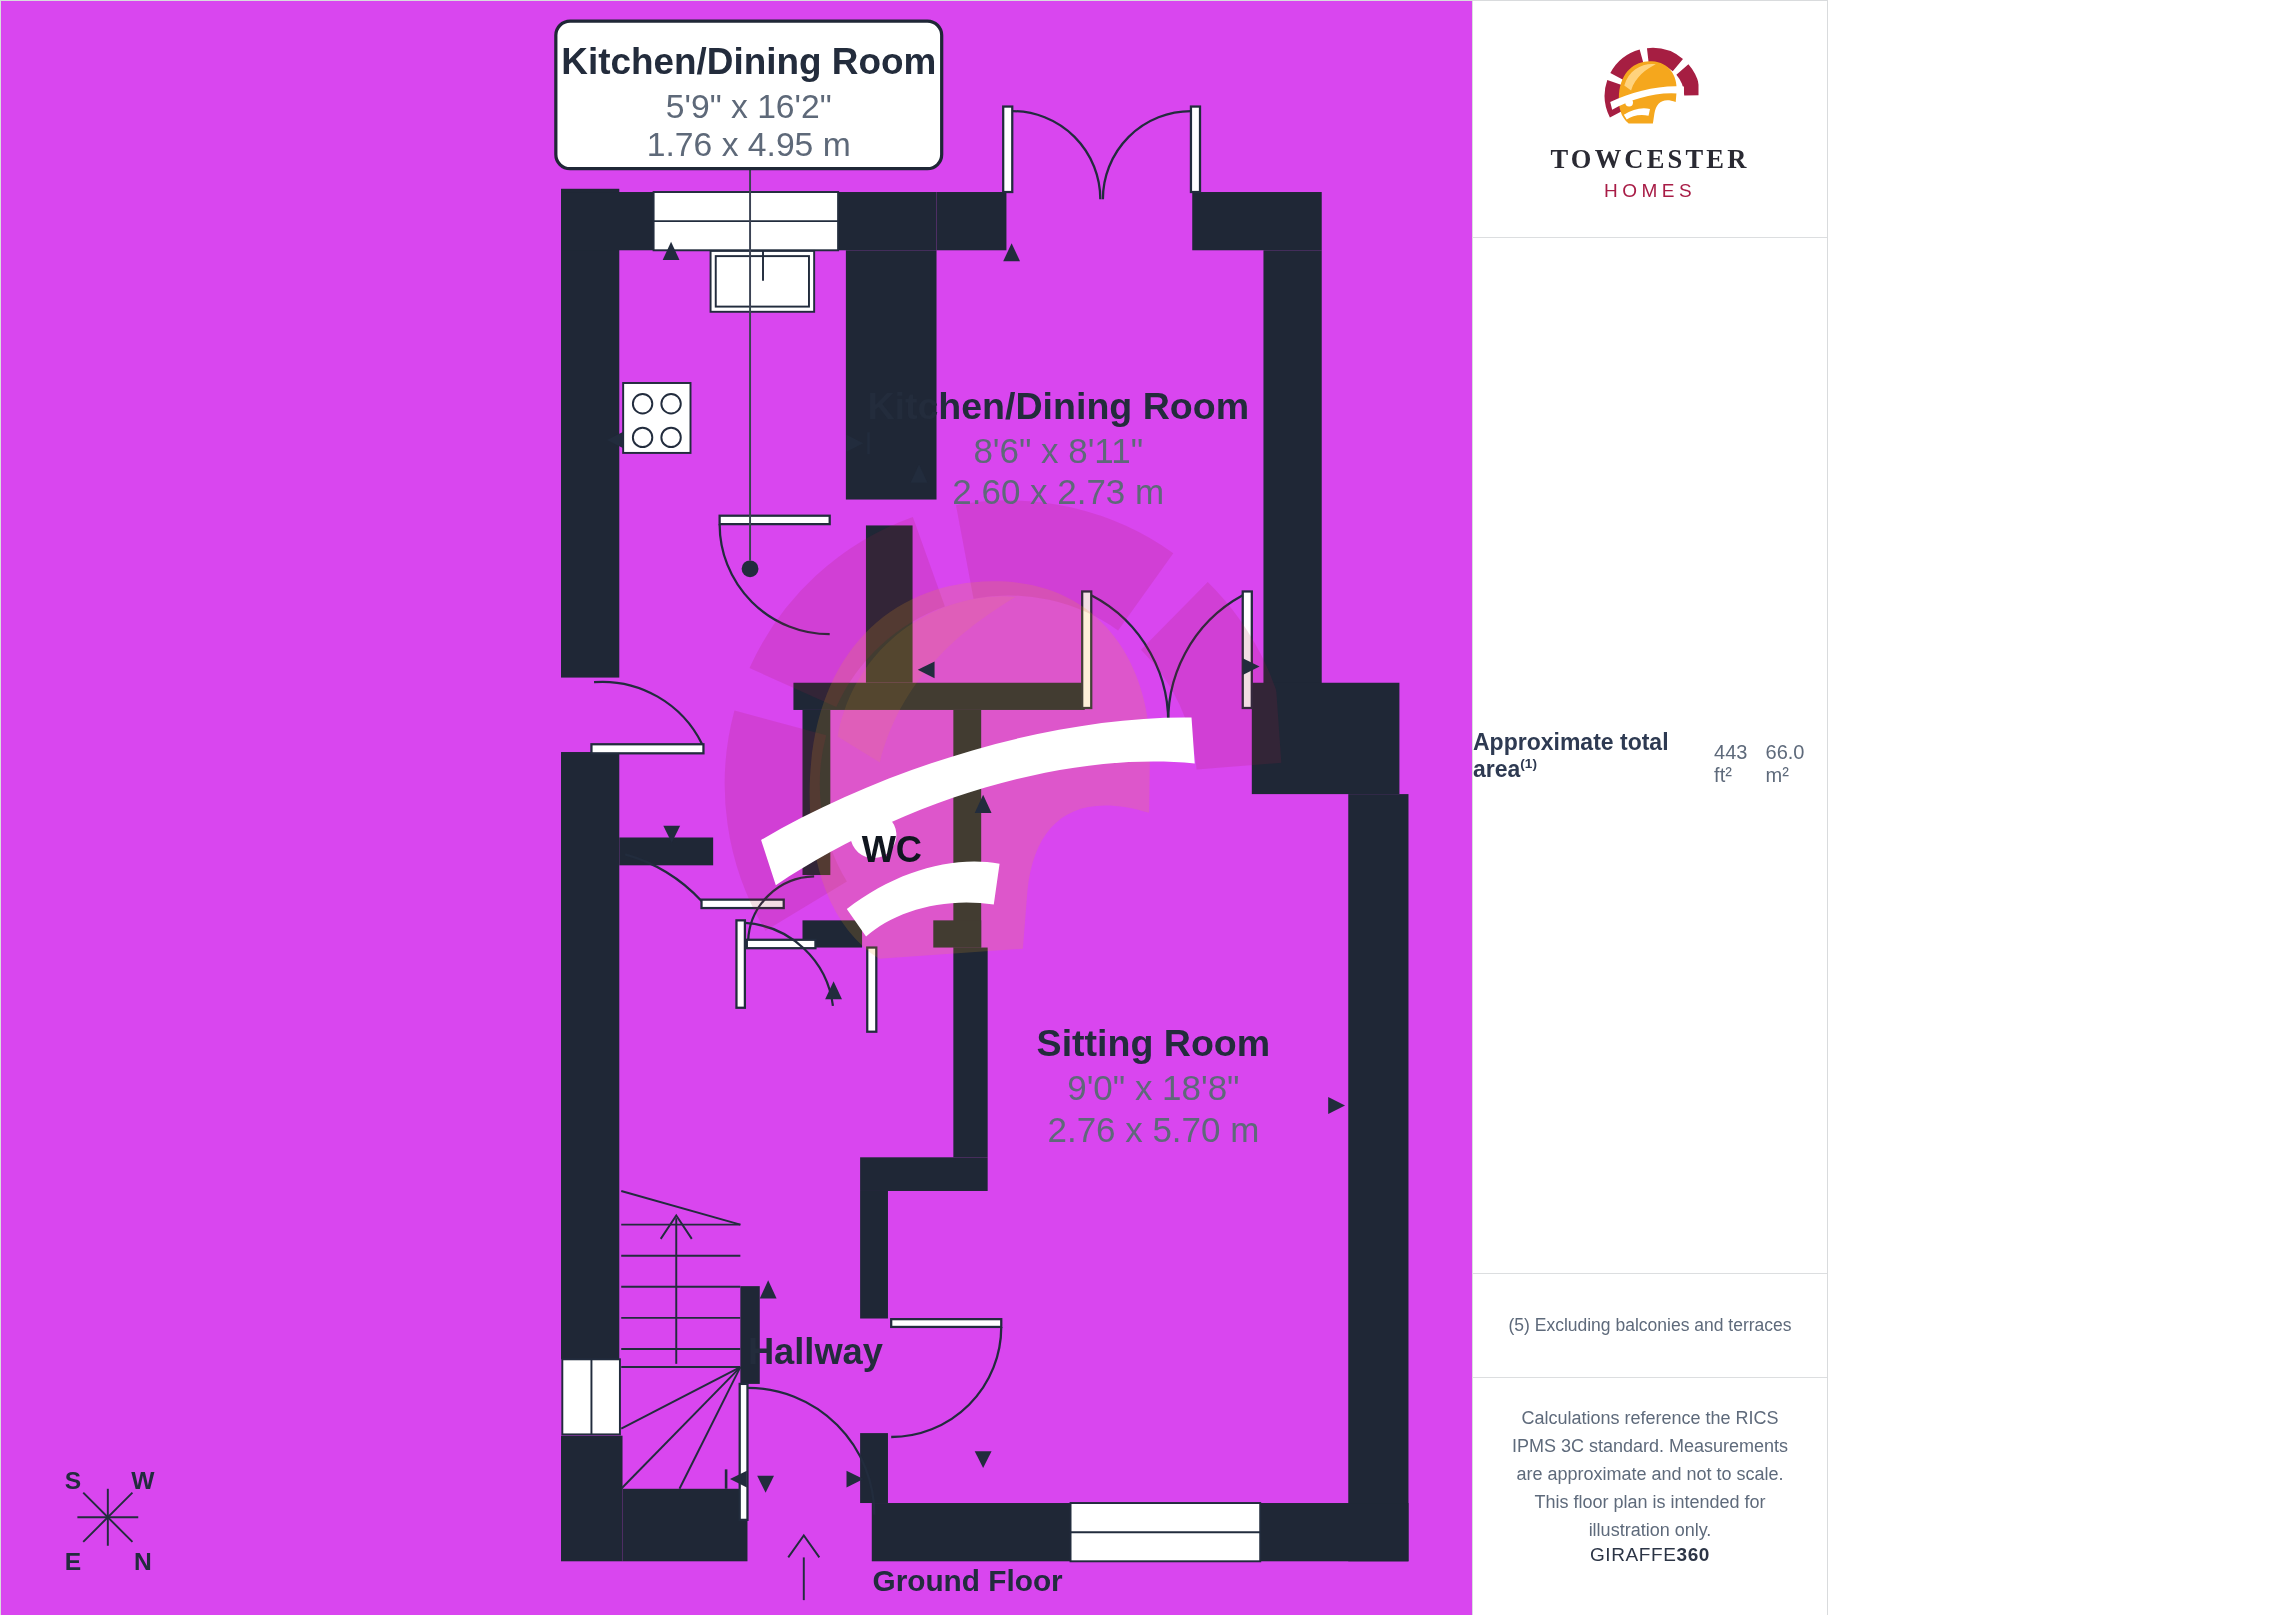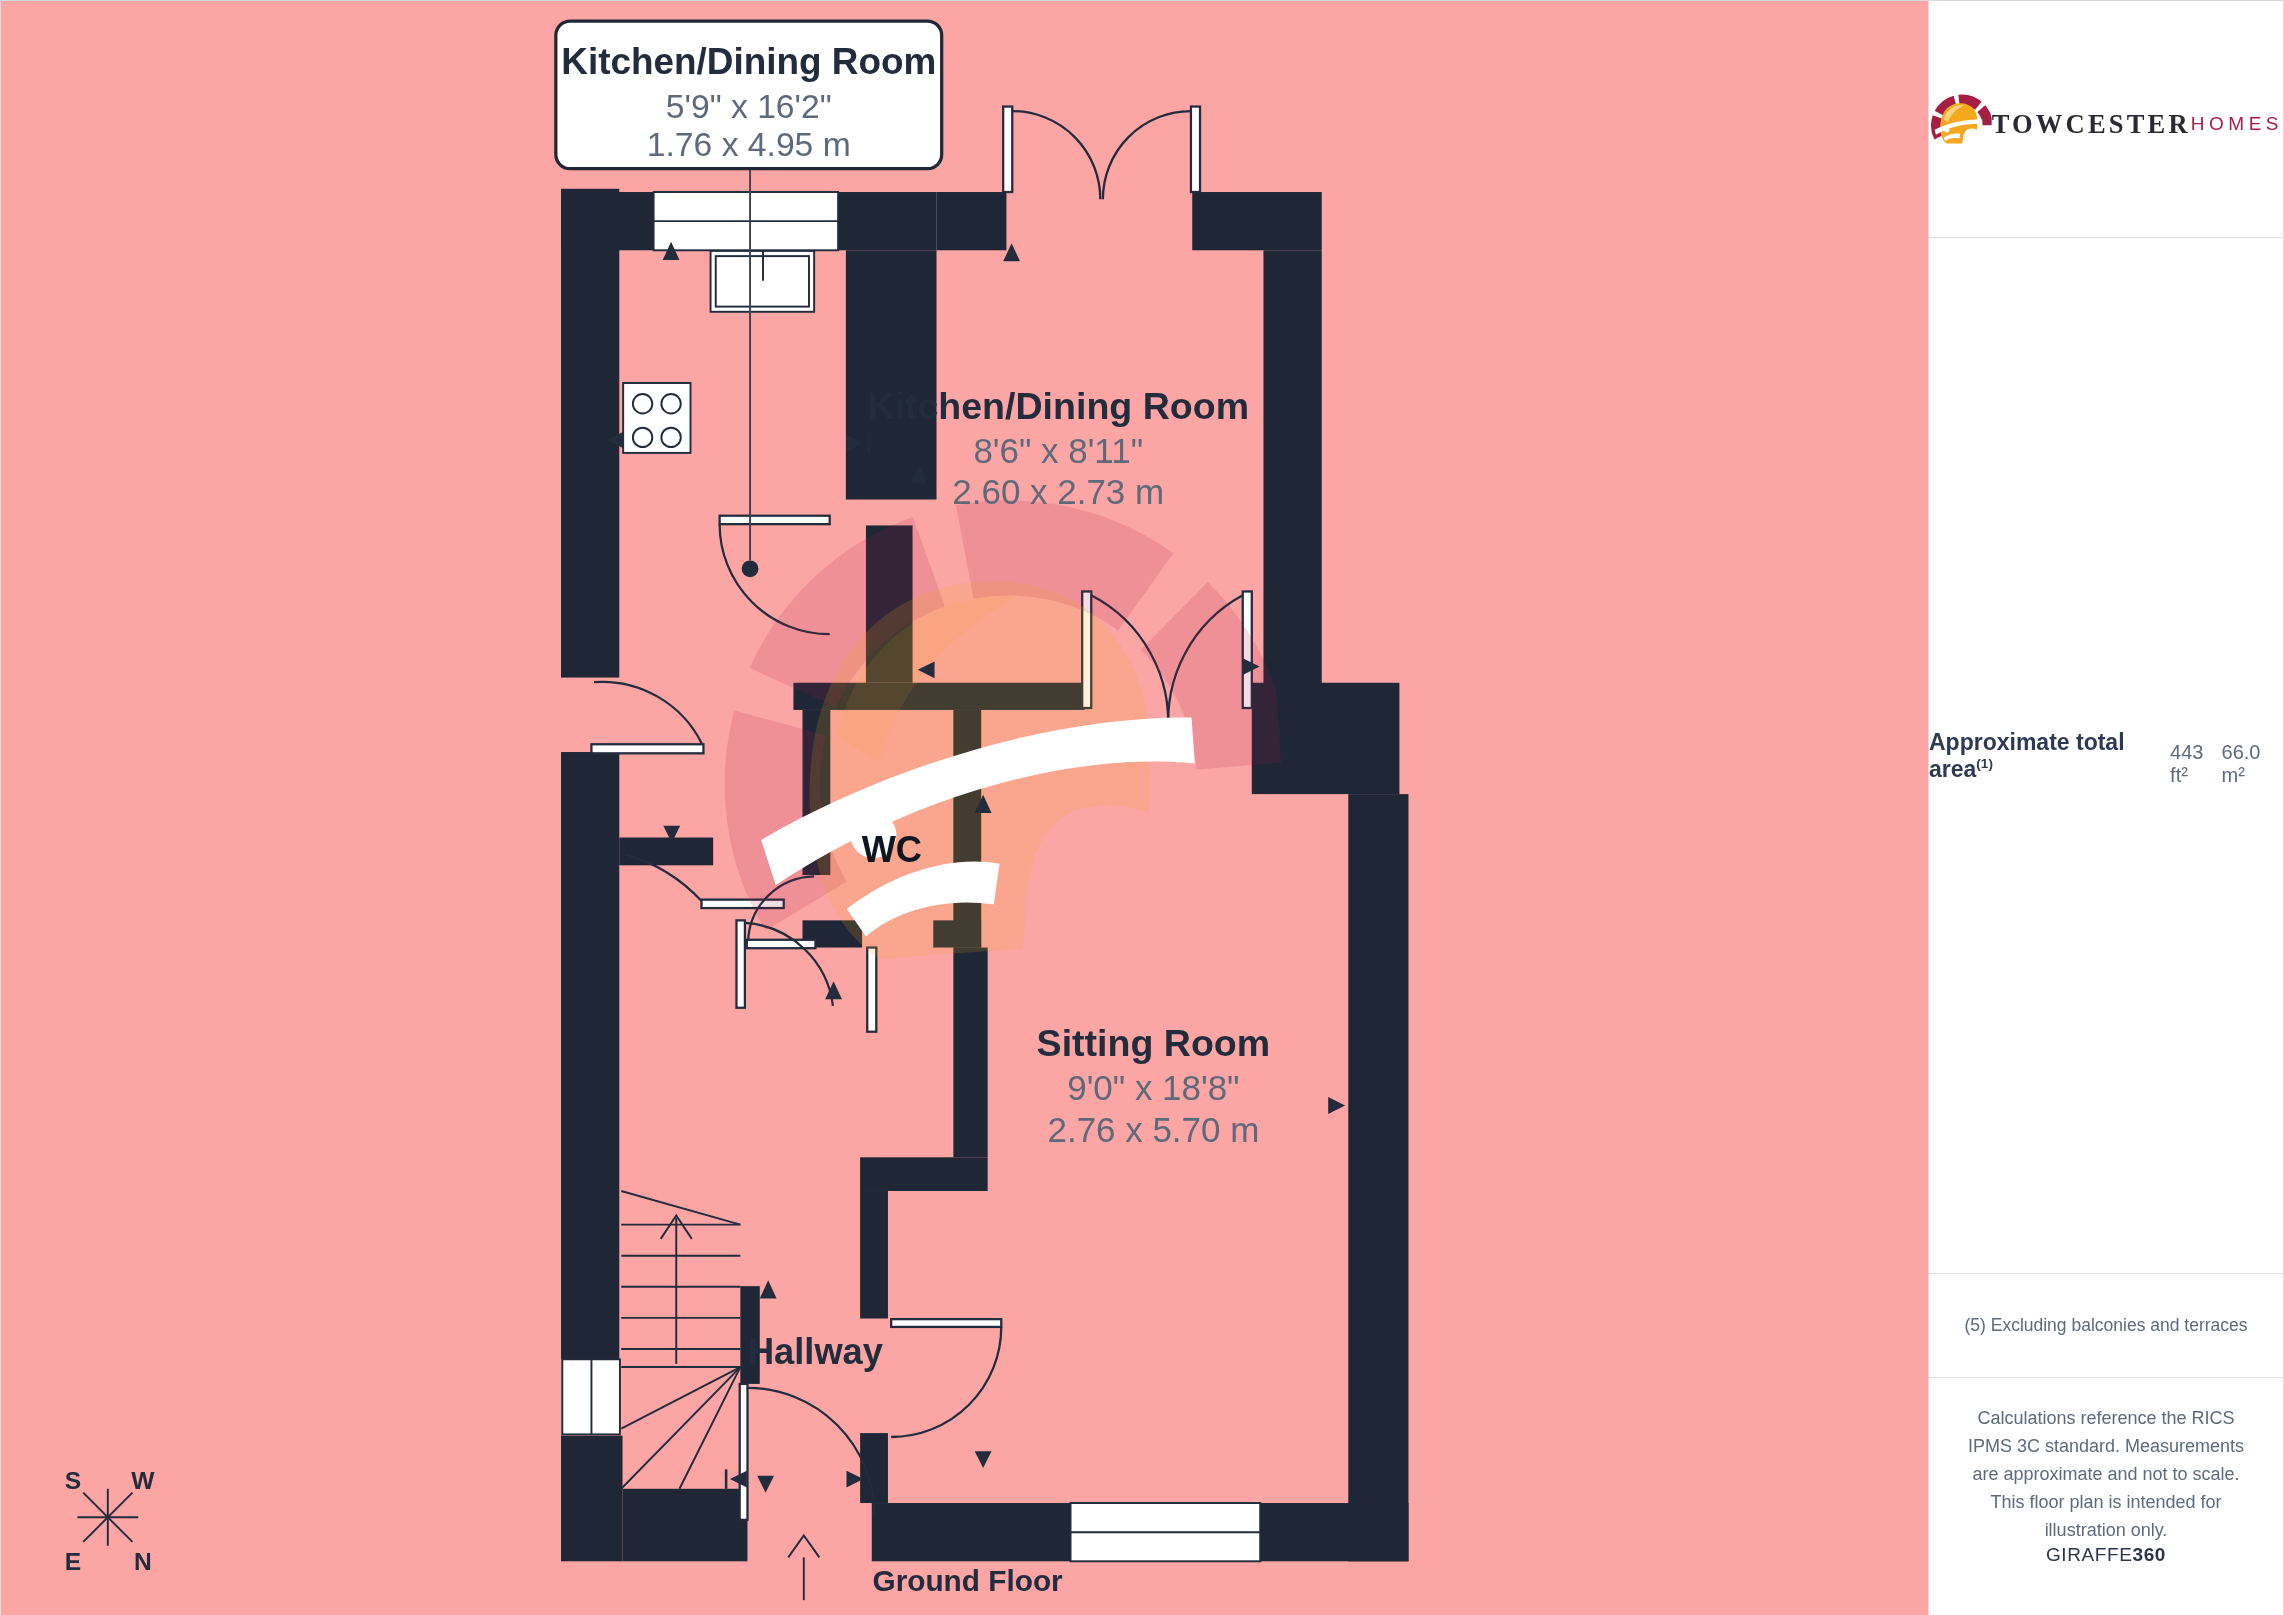--- a/index.html
+++ b/index.html
@@ -1,25 +1,25 @@
 <!DOCTYPE html>
 <html style="font-size:10.4px"><head>
 <meta charset="utf-8">
 <style>
   html,body{margin:0;padding:0;background:#fff;}
   body{width:2284px;height:1616px;font-family:"Liberation Sans",sans-serif;}
-  .page{position:relative;width:2284px;height:1616px;background:#fca5a5;box-sizing:border-box;
+  .page{position:relative;width:1828px;height:1616px;background:#d946ef;box-sizing:border-box;
         border:1.9px solid #d9dbdd;overflow:hidden;}
   svg.plan{position:absolute;left:0;top:0;}
 
   
   .sidebar{position:absolute;top:0;right:0;width:355px;height:100%;box-sizing:border-box;
            border-left:1.3px solid #dcdee0;display:flex;flex-direction:column;background:#fff;}
   .side-sec{box-sizing:border-box;}
-  .logo-sec{height:237px;border-bottom:1.3px solid #dcdee0;display:flex;flex-direction:row;
+  .logo-sec{height:237px;border-bottom:1.3px solid #dcdee0;display:flex;flex-direction:column;
             align-items:center;justify-content:center;padding-top:5px;}
   .logo-helmet{width:104px;height:97px;}
   .brand-name{font-family:"Liberation Serif",serif;font-size:26.5px;letter-spacing:3.2px;
               color:#2a2a33;font-weight:600;margin-top:6.5px;}
   .brand-sub{font-size:19px;font-weight:normal;letter-spacing:4.5px;color:#a81c46;margin-top:5.2px;}
   .area-sec{flex:1;display:flex;flex-direction:row;align-items:center;justify-content:center;}
   .area-title{font-size:23px;font-weight:bold;color:#2e3a52;}
   .area-title sup{font-size:13.6px;font-weight:bold;}
   .area-val{font-size:20px;color:#5e6a7b;margin-top:17px;}
   .note-sec{height:104px;border-top:1.3px solid #dcdee0;display:flex;align-items:center;

